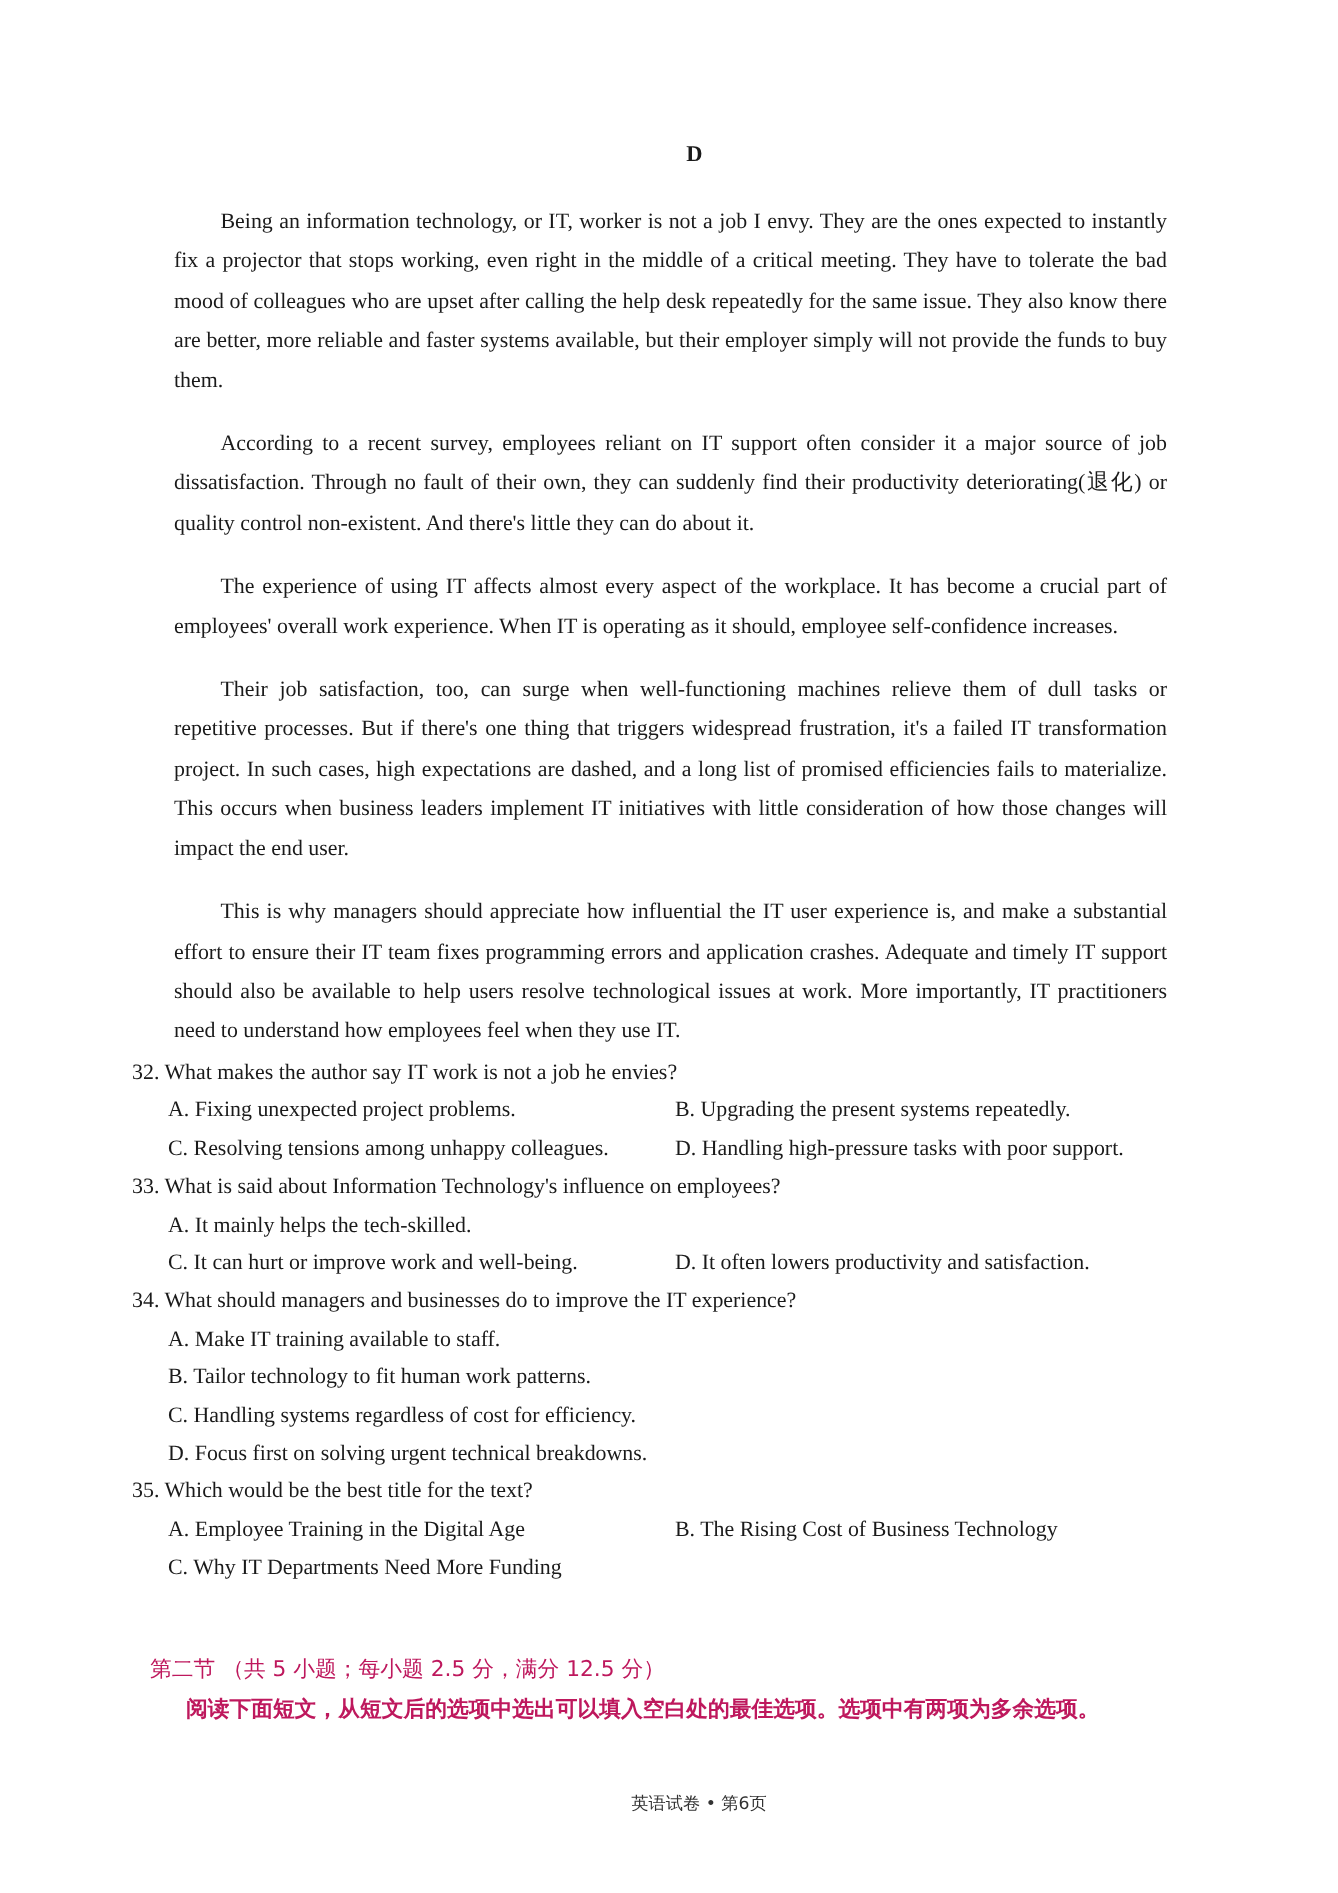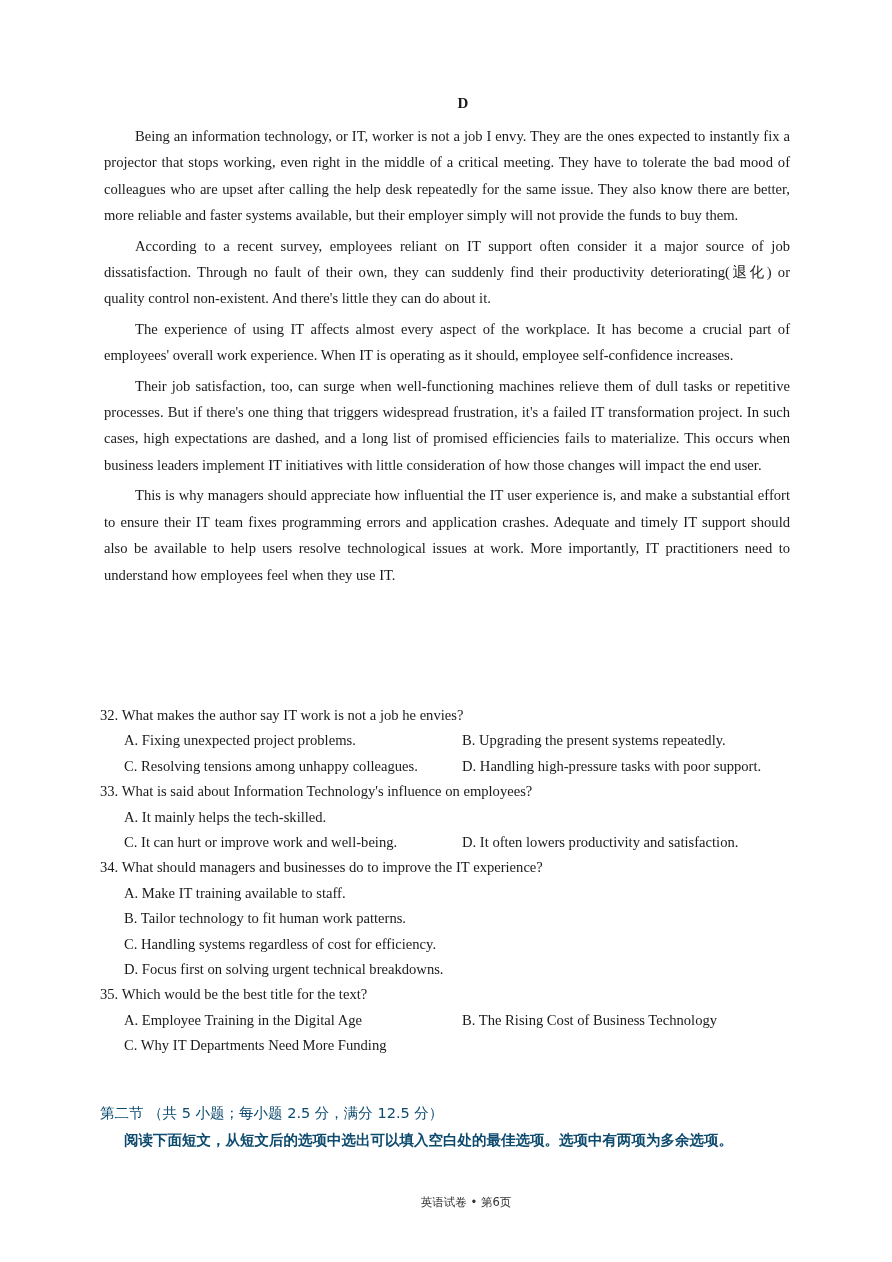--- a/index.html
+++ b/index.html
@@ -3,28 +3,28 @@
 <meta charset="utf-8">
 <style>
   html, body { margin: 0; padding: 0; background: #ffffff; }
   body { width: 892px; height: 1262px; position: relative; overflow: hidden;
          font-family: "Liberation Serif", "DejaVu Serif", serif; color: #1a1a1a; }
   .page { position: absolute; left: 0; top: 0; width: 892px; height: 1262px; }
   .section-letter { position: absolute; top: 95px; left: 0; width: 926px; text-align: center;
                     font-weight: bold; font-size: 15px; }
   .passage { position: absolute; left: 100px; top: 119px; width: 694px; font-size: 14.6px;
              line-height: 26.4px; text-align: justify; }
-  .passage p { margin: 4px; text-indent: 31px; }
-  .questions { position: absolute; left: 100px; top: 703px; width: 700px; font-size: 14.6px; }
+  .passage p { margin: 16px; text-indent: 31px; }
+  .questions { position: absolute; left: 88px; top: 703px; width: 700px; font-size: 14.6px; }
   .q { line-height: 25.4px; white-space: nowrap; }
   .opt-row { display: flex; line-height: 25.4px; padding-left: 24px; white-space: nowrap; }
   .opt-row .opt { width: 348px; }
   .opt-single { line-height: 25.4px; padding-left: 24px; white-space: nowrap; }
   .part2 { position: absolute; left: 100px; top: 1100px; width: 720px;
-           font-family: "DejaVu Sans", sans-serif; font-size: 14.5px; color: #0c4a6e; }
+           font-family: "DejaVu Sans", sans-serif; font-size: 14.5px; color: #be185d; }
   .part2 .heading { line-height: 27px; white-space: nowrap; }
   .part2 .instr { line-height: 27px; padding-left: 24px; white-space: nowrap; font-weight: bold; }
   .footer { position: absolute; top: 1195px; left: 0; width: 892px; text-align: center;
             font-family: "DejaVu Sans", sans-serif; font-size: 11.5px; color: #333; padding-left: 20px; }
 </style>
 </head>
 <body>
 
 <div class="page">
 

